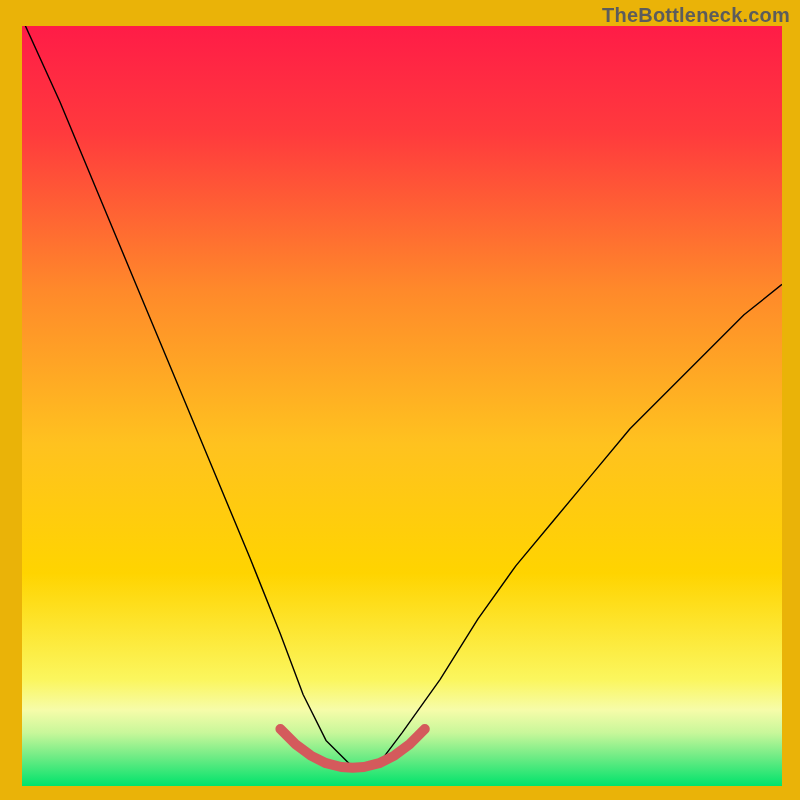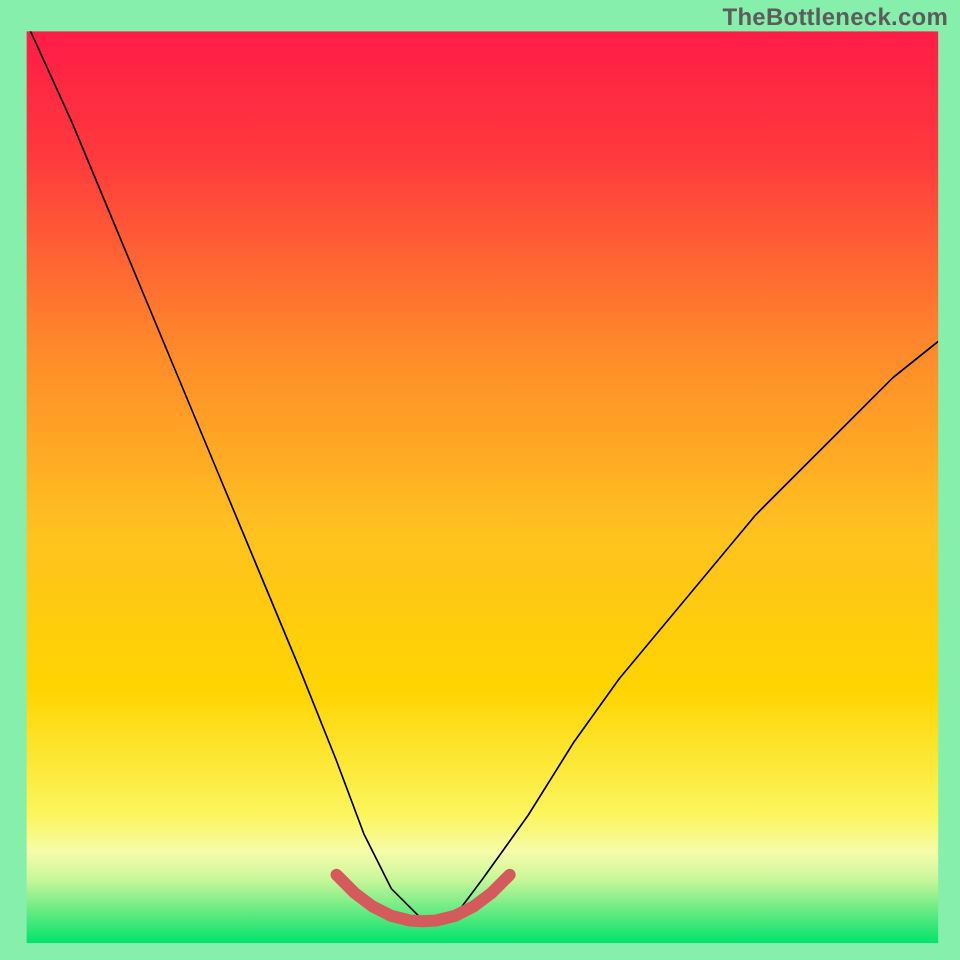--- a/index.html
+++ b/index.html
@@ -8,21 +8,21 @@
     width: 800px;
     height: 800px;
     background: #000;
     overflow: hidden;
     font-family: Arial, Helvetica, sans-serif;
   }
   .stage {
     position: relative;
     width: 800px;
     height: 800px;
-    background: #86efac;
+    background: #eab308;
   }
   .watermark {
     position: absolute;
     top: 4px;
     right: 10px;
     color: #5c5c5c;
     font-size: 20px;
     font-weight: 600;
     letter-spacing: 0.2px;
     z-index: 5;

